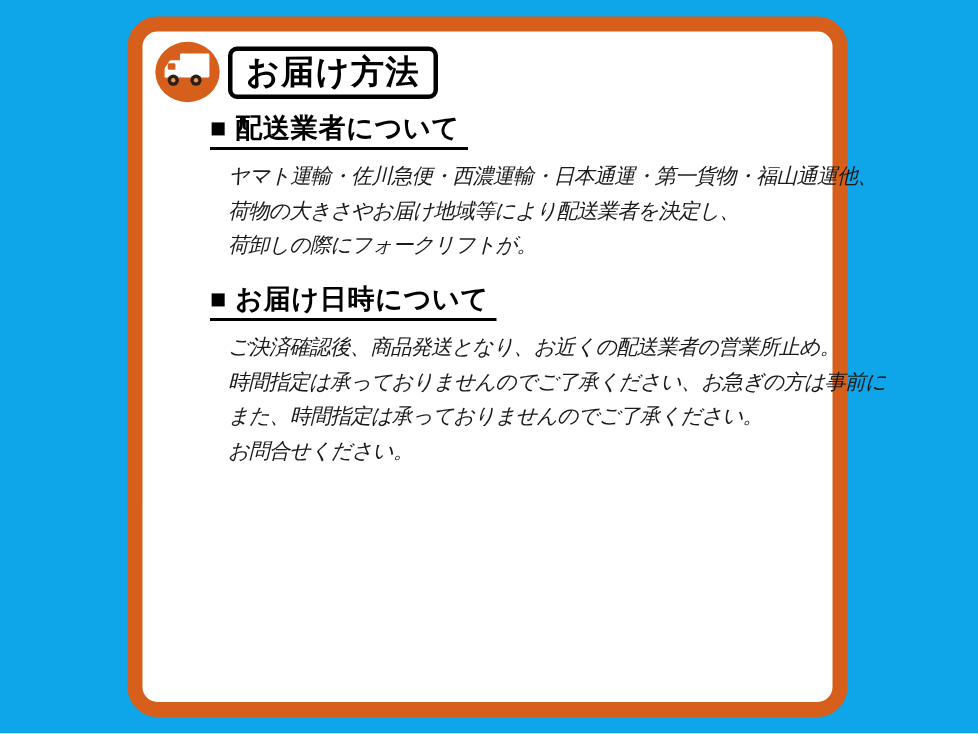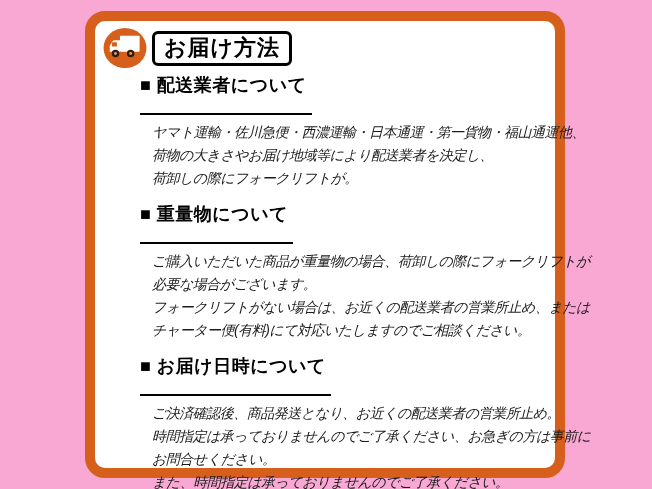--- a/index.html
+++ b/index.html
@@ -9,21 +9,21 @@
     height: 489px;
     background: #efefef;
     font-family: "Liberation Sans", "DejaVu Sans", sans-serif;
     color: #111;
     overflow: hidden;
   }
   .stage {
     position: relative;
     width: 652px;
     height: 489px;
-    background: #f9a8d4;
+    background: #0ea5e9;
   }
   .panel {
     position: absolute;
     left: 85px;
     top: 11px;
     width: 480px;
     height: 467px;
     box-sizing: border-box;
     background: #ffffff;
     border: 10px solid #d6601b;
@@ -63,21 +63,21 @@
   .sec-head {
     font-size: 18px;
     font-weight: bold;
     line-height: 24px;
     margin: 4px 0 0 45px;
     color: #000;
   }
   .sec-head .hl {
     display: inline-block;
     border-bottom: 2px solid #000;
-    padding: 0 5px 16px 0;
+    padding: 0 5px 1px 0;
     letter-spacing: 0.5px;
   }
   .body {
     margin: 6px 10px 12px 57px;
     font-size: 14px;
     line-height: 23px;
     letter-spacing: -0.5px;
     color: #1a1a1a;
     font-style: italic;
   }
@@ -108,35 +108,26 @@
 
       <section>
         <h2 class="sec-head"><span class="hl">■ 配送業者について</span></h2>
         <p class="body">
           <span class="ln">ヤマト運輸・佐川急便・西濃運輸・日本通運・第一貨物・福山通運他、</span>
           <span class="ln">荷物の大きさやお届け地域等により配送業者を決定し、</span>
           <span class="ln">荷卸しの際にフォークリフトが。</span>
         </p>
       </section>
 
-      <section>
-        <h2 class="sec-head"><span class="hl">■ 重量物について</span></h2>
-        <p class="body">
-          <span class="ln">ご購入いただいた商品が重量物の場合、荷卸しの際にフォークリフトが</span>
-          <span class="ln">必要な場合がございます。</span>
-          <span class="ln">フォークリフトがない場合は、お近くの配送業者の営業所止め、または</span>
-          <span class="ln">チャーター便(有料)にて対応いたしますのでご相談ください。</span>
-        </p>
-      </section>
 
       <section>
         <h2 class="sec-head"><span class="hl">■ お届け日時について</span></h2>
         <p class="body">
           <span class="ln">ご決済確認後、商品発送となり、お近くの配送業者の営業所止め。</span>
           <span class="ln">時間指定は承っておりませんのでご了承ください、お急ぎの方は事前に</span>
+          <span class="ln">また、時間指定は承っておりませんのでご了承ください。</span>
           <span class="ln">お問合せください。</span>
-          <span class="ln">また、時間指定は承っておりませんのでご了承ください。</span>
         </p>
       </section>
 
     </div>
   </div>
 </div>
 
 </body></html>

